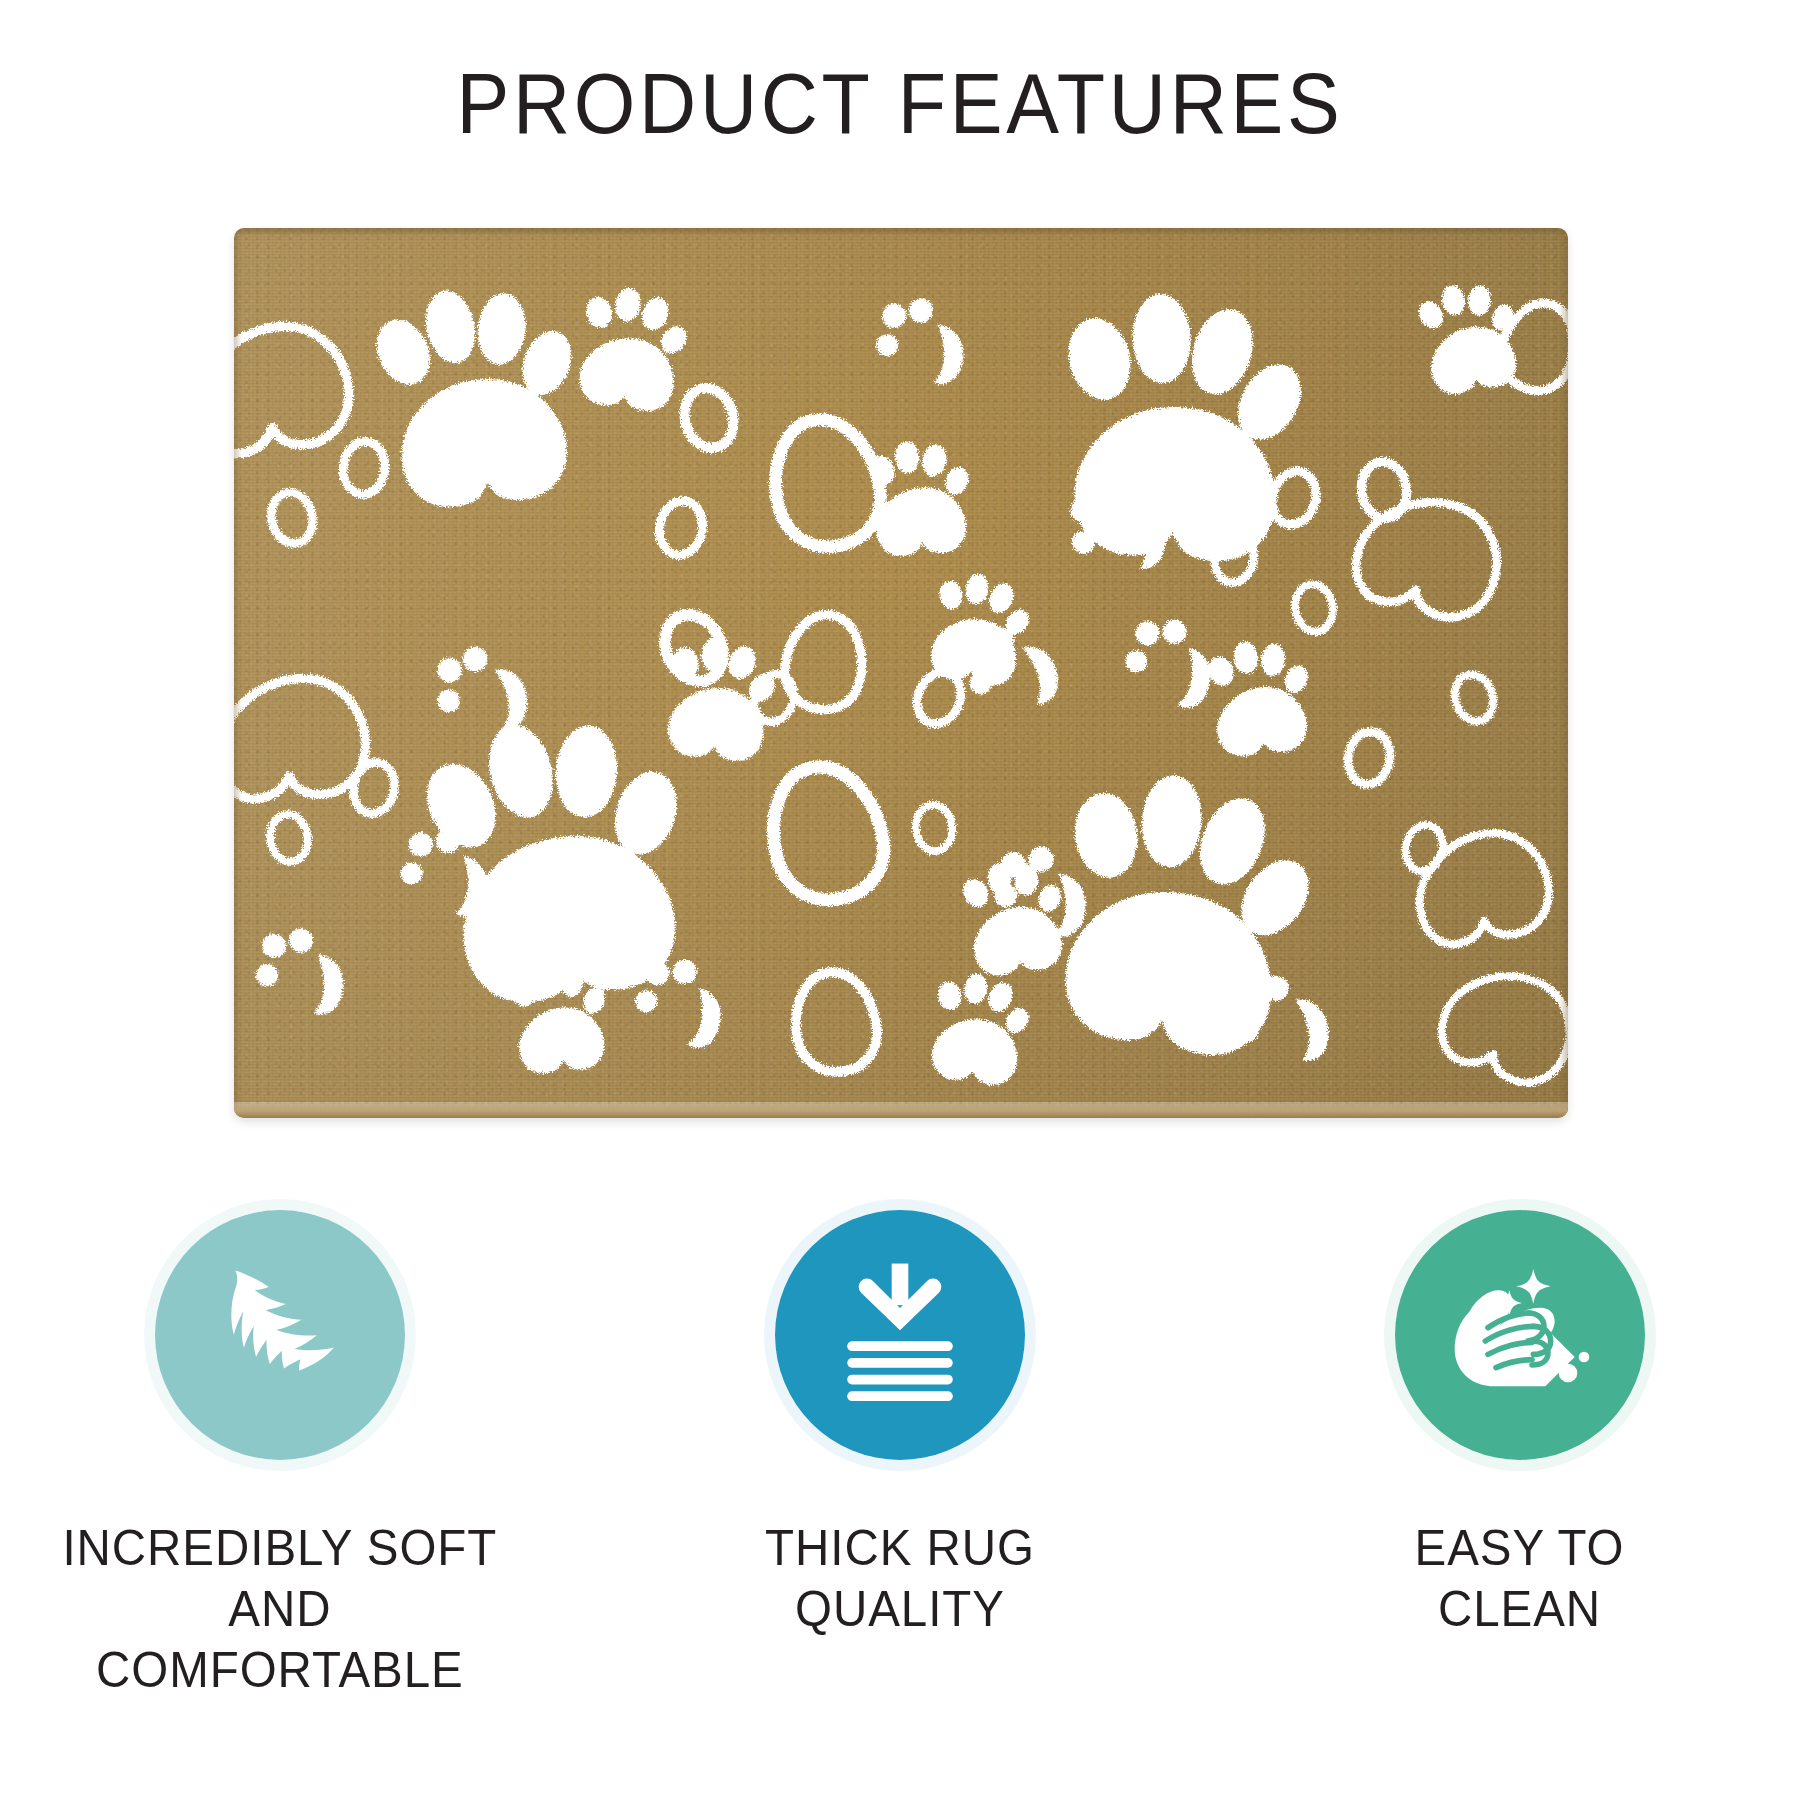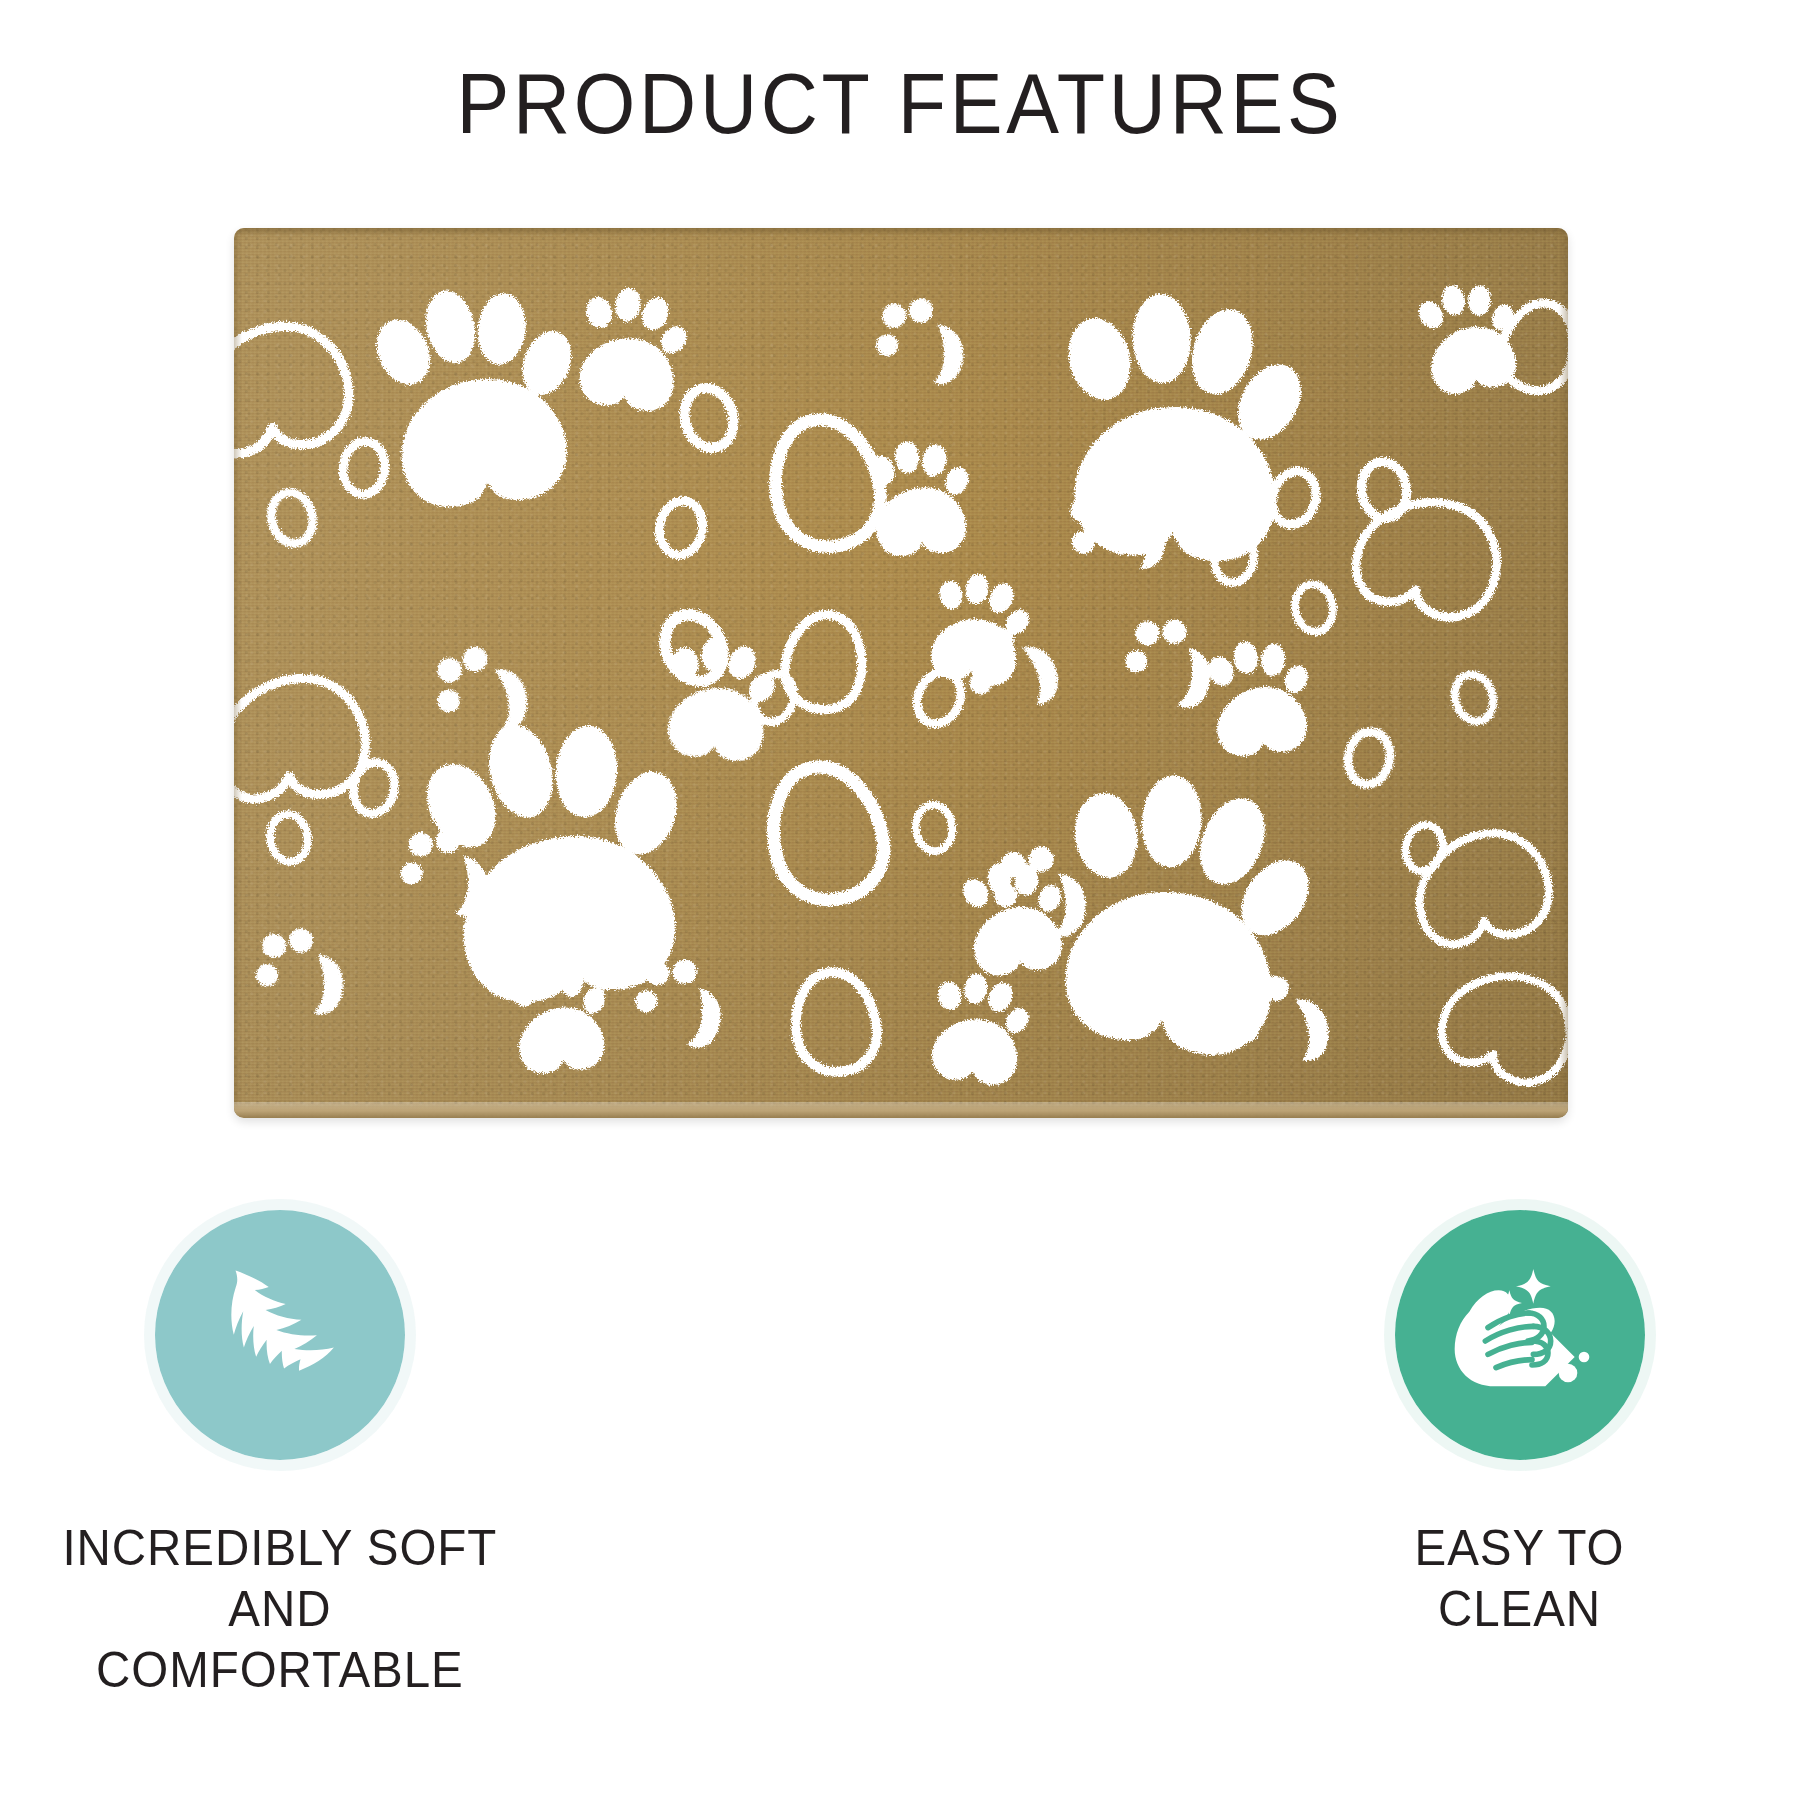--- a/index.html
+++ b/index.html
@@ -291,20 +291,38 @@
         <svg width="150" height="150" viewBox="0 0 100 100" xmlns="http://www.w3.org/2000/svg">
           <path fill="#ffffff" d="M20.5 19.5c-3.4 10.1-3.9 21.6-1.3 31.6 1.2-4.6 3.4-10.4 6.3-15.6-1.5 8-1.5 17.5.4 24.2 1.3-4.3 3.7-9.6 6.6-14.4-.8 7.4-.3 15.1 1.6 20.6 1.7-3.7 4.2-7.8 7-11.4-.3 6 .5 11.9 2.2 16.2 2.1-3 4.9-6.1 7.9-8.8-.1 4.4.4 8.5 1.5 11.7 3.3-2.3 7.1-4.4 11-6.1-.9 2.8-1.2 5.4-1 7.6 9.2-3.3 17.6-8.6 23.2-15.4-8.3 2-17.9 2.3-26.3.9 5.2-2.1 10.5-5.3 15-9.1-8.9.8-19.1-.5-27-3.5 5.7-1.2 11.6-3.6 16.7-6.8-8.3-.3-17.3-2.7-23.9-6.5 4.7-.6 9.4-2 13.4-4-7.3-1.5-15-4.9-20.6-9.3 3.4-.2 6.6-.9 9.3-2C36 14.5 27.4 11 20.5 8.4c0 0-.1 0-.1.1 1.2 3.3 1.7 7.1.1 11z"></path>
         </svg>
       </span>
     </div>
     <div class="feature-label">INCREDIBLY SOFT
 AND
 COMFORTABLE</div>
   </div>
 
+  <div class="feature">
+    <div class="badge" style="background:#1e96be;color:#bfe0ef;">
+      <span>
+        <svg width="140" height="150" viewBox="0 0 100 108" xmlns="http://www.w3.org/2000/svg">
+          <g fill="#ffffff">
+            <path d="M44 4h12v30h-12z"></path>
+            <path d="M50 52 L22 25 a6 6 0 0 1 8.5-8.5 L50 36 l19.5-19.5 A6 6 0 0 1 78 25 Z"></path>
+            <rect x="12" y="60" width="76" height="7" rx="3.5"></rect>
+            <rect x="12" y="72" width="76" height="7" rx="3.5"></rect>
+            <rect x="12" y="84" width="76" height="7" rx="3.5"></rect>
+            <rect x="12" y="96" width="76" height="7" rx="3.5"></rect>
+          </g>
+        </svg>
+      </span>
+    </div>
+    <div class="feature-label">THICK RUG
+QUALITY</div>
+  </div>
 
   <div class="feature">
     <div class="badge" style="background:#46b192;color:#c2e5da;">
       <span>
         <svg width="160" height="150" viewBox="0 0 120 112" xmlns="http://www.w3.org/2000/svg">
           <g fill="#ffffff">
 
             <path d="M70 8 c2 9 4 11 13 13 -9 2 -11 4 -13 13 -2-9 -4-11 -13-13 9-2 11-4 13-13z"></path>
             <path d="M52 24 c1.5 6.5 3 8 9.5 9.5 -6.5 1.5 -8 3 -9.5 9.5 -1.5-6.5 -3-8 -9.5-9.5 6.5-1.5 8-3 9.5-9.5z"></path>
 

